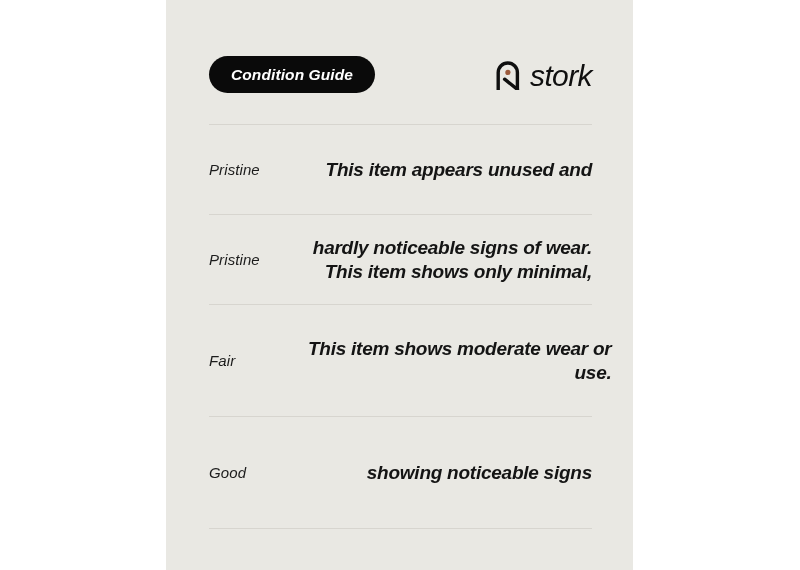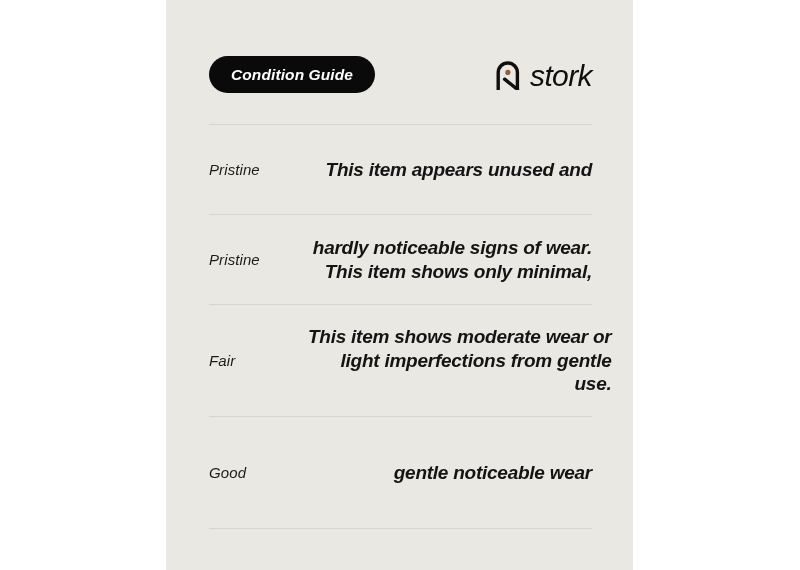--- a/index.html
+++ b/index.html
@@ -178,31 +178,30 @@
           <span class="ln">This item shows only minimal,</span>
         </div>
       </div>
 
       <div class="divider"></div>
 
       <div class="row r2">
         <div class="row-label">Fair</div>
         <div class="row-desc">
           <span class="ln">This item shows moderate wear or</span>
-          <span class="ln">light imperfections from gentle</span>
           <span class="ln">use.</span>
         </div>
       </div>
 
       <div class="divider"></div>
 
       <div class="row r3">
         <div class="row-label">Good</div>
         <div class="row-desc">
-          <span class="ln">gentle noticeable wear</span>
+          <span class="ln">showing noticeable signs</span>
         </div>
       </div>
 
       <div class="divider"></div>
 
     </div>
 
   </div>
 
 </div>

